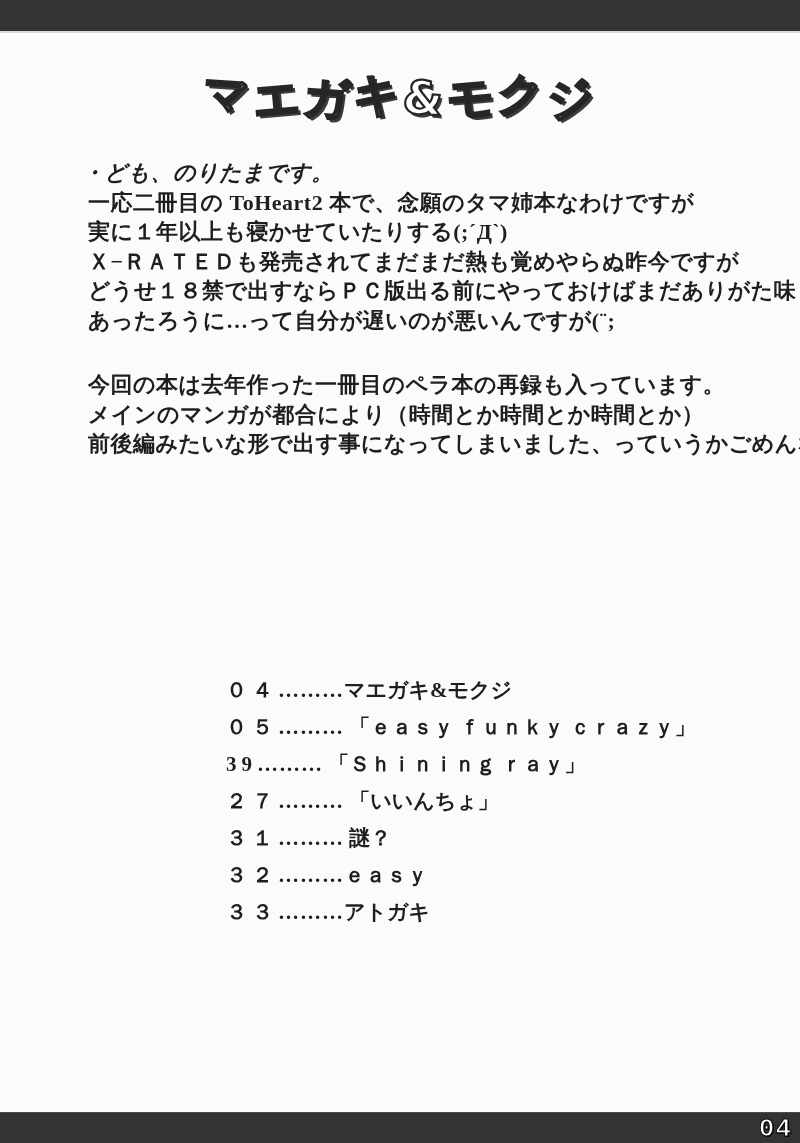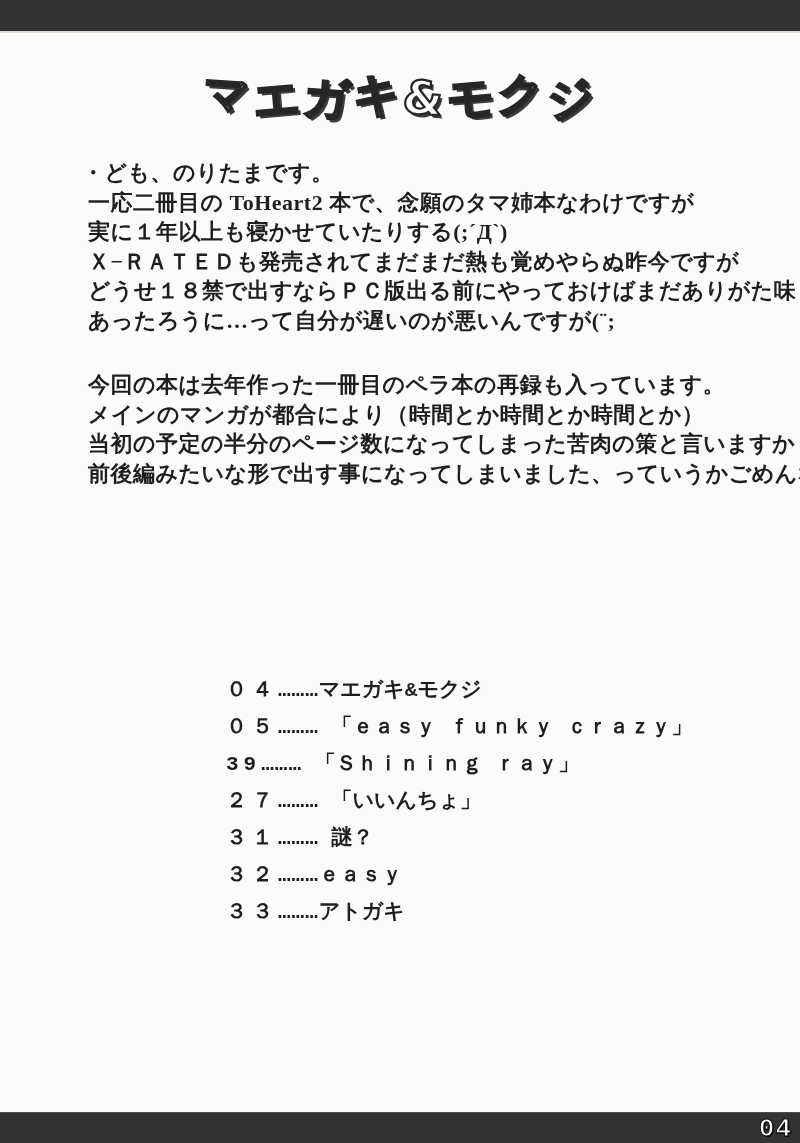--- a/index.html
+++ b/index.html
@@ -29,27 +29,26 @@
   .title span { display:inline-block; }
 
   .foreword {
     position:absolute; left:88px; width:660px;
     font-size:22px; line-height:29.5px; font-weight:bold;
     letter-spacing:0.5px; color:#1e1e1e;
   }
   .foreword.block1 { top:158px; }
   .foreword.block2 { top:370px; }
   .foreword p { margin:0; white-space:pre; }
-  .foreword p.bulleted { text-indent:-6px; }
+  .foreword p.bulleted { text-indent:-6px;font-style:italic; }
 
   .toc {
     position:absolute; top:672px; left:226px;
     font-size:21px; line-height:37px; font-weight:bold;
     color:#1e1e1e;
-    font-family:Liberation Mono, monospace;
   }
   .toc-row { white-space:pre; }
   .toc-page { letter-spacing:5px; }
   .toc-dots { letter-spacing:1px; }
   .toc-label { white-space:pre; }
 
   .pagenum {
     position:absolute; right:8px; top:1114px;
     font-family:Liberation Mono, monospace;
     font-weight:900; font-size:26px; letter-spacing:1px;
@@ -72,21 +71,20 @@
     <p>一応二冊目の ToHeart2 本で、念願のタマ姉本なわけですが</p>
     <p>実に１年以上も寝かせていたりする(;´Д`)</p>
     <p>Ｘ−ＲＡＴＥＤも発売されてまだまだ熱も覚めやらぬ昨今ですが</p>
     <p>どうせ１８禁で出すならＰＣ版出る前にやっておけばまだありがた味も</p>
     <p>あったろうに…って自分が遅いのが悪いんですが(¨;</p>
   </div>
 
   <div class="foreword block2">
     <p>今回の本は去年作った一冊目のペラ本の再録も入っています。</p>
     <p>メインのマンガが都合により（時間とか時間とか時間とか）</p>
-    <p>当初の予定の半分のページ数になってしまった苦肉の策と言いますか</p>
     <p>前後編みたいな形で出す事になってしまいました、っていうかごめんなさい＿⊓○</p>
   </div>
 
   <div class="toc">
     <div class="toc-row"><span class="toc-page">０４</span><span class="toc-dots">………</span><span class="toc-label">マエガキ&amp;モクジ</span></div>
     <div class="toc-row"><span class="toc-page">０５</span><span class="toc-dots">………</span><span class="toc-label"> 「ｅａｓｙ ｆｕｎｋｙ ｃｒａｚｙ」</span></div>
     <div class="toc-row"><span class="toc-page">39</span><span class="toc-dots">………</span><span class="toc-label"> 「Ｓｈｉｎｉｎｇ ｒａｙ」</span></div>
     <div class="toc-row"><span class="toc-page">２７</span><span class="toc-dots">………</span><span class="toc-label"> 「いいんちょ」</span></div>
     <div class="toc-row"><span class="toc-page">３１</span><span class="toc-dots">………</span><span class="toc-label"> 謎？</span></div>
     <div class="toc-row"><span class="toc-page">３２</span><span class="toc-dots">………</span><span class="toc-label">ｅａｓｙ</span></div>

